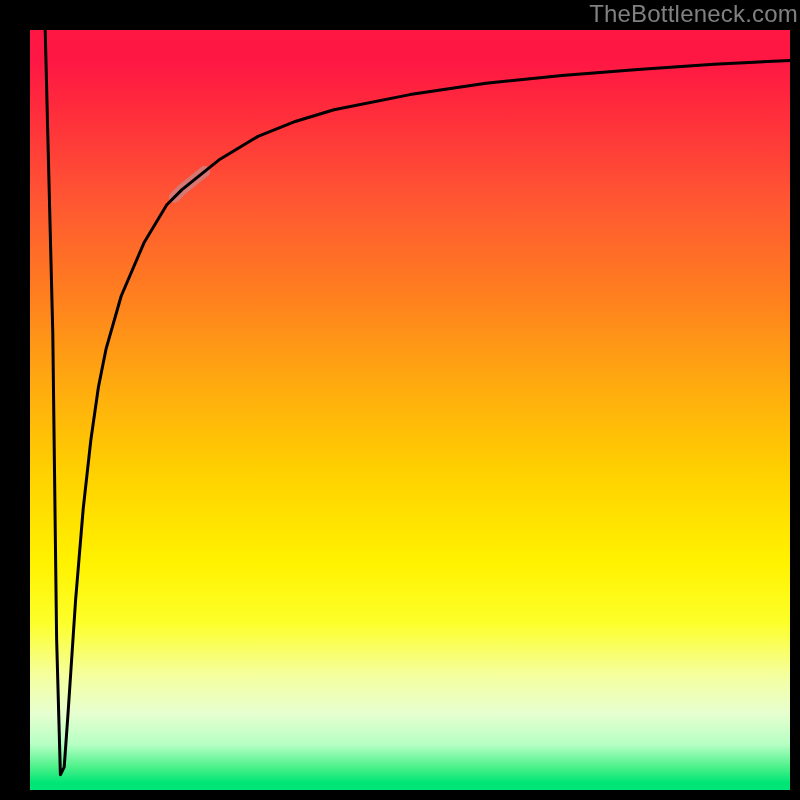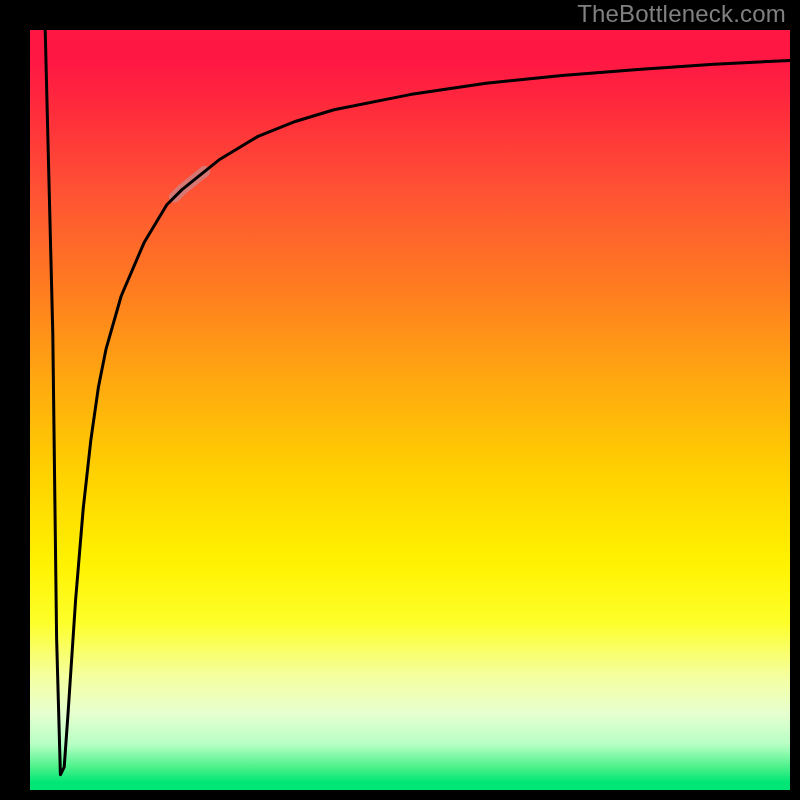--- a/index.html
+++ b/index.html
@@ -11,21 +11,21 @@
     font-family: Arial, Helvetica, sans-serif;
   }
   .wrap {
     position: relative;
     width: 800px;
     height: 800px;
   }
   .watermark {
     position: absolute;
     top: 0;
-    right: 14px;
+    right: 2px;
     font-size: 24px;
     color: #808080;
     letter-spacing: 0.2px;
     z-index: 5;
   }
   .plot-area {
     position: absolute;
     left: 30px;
     top: 30px;
     width: 760px;

